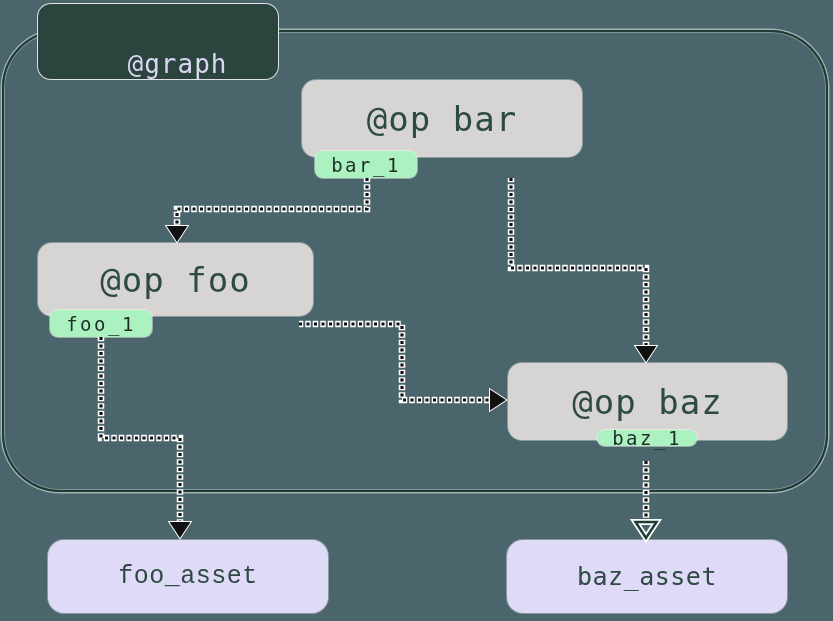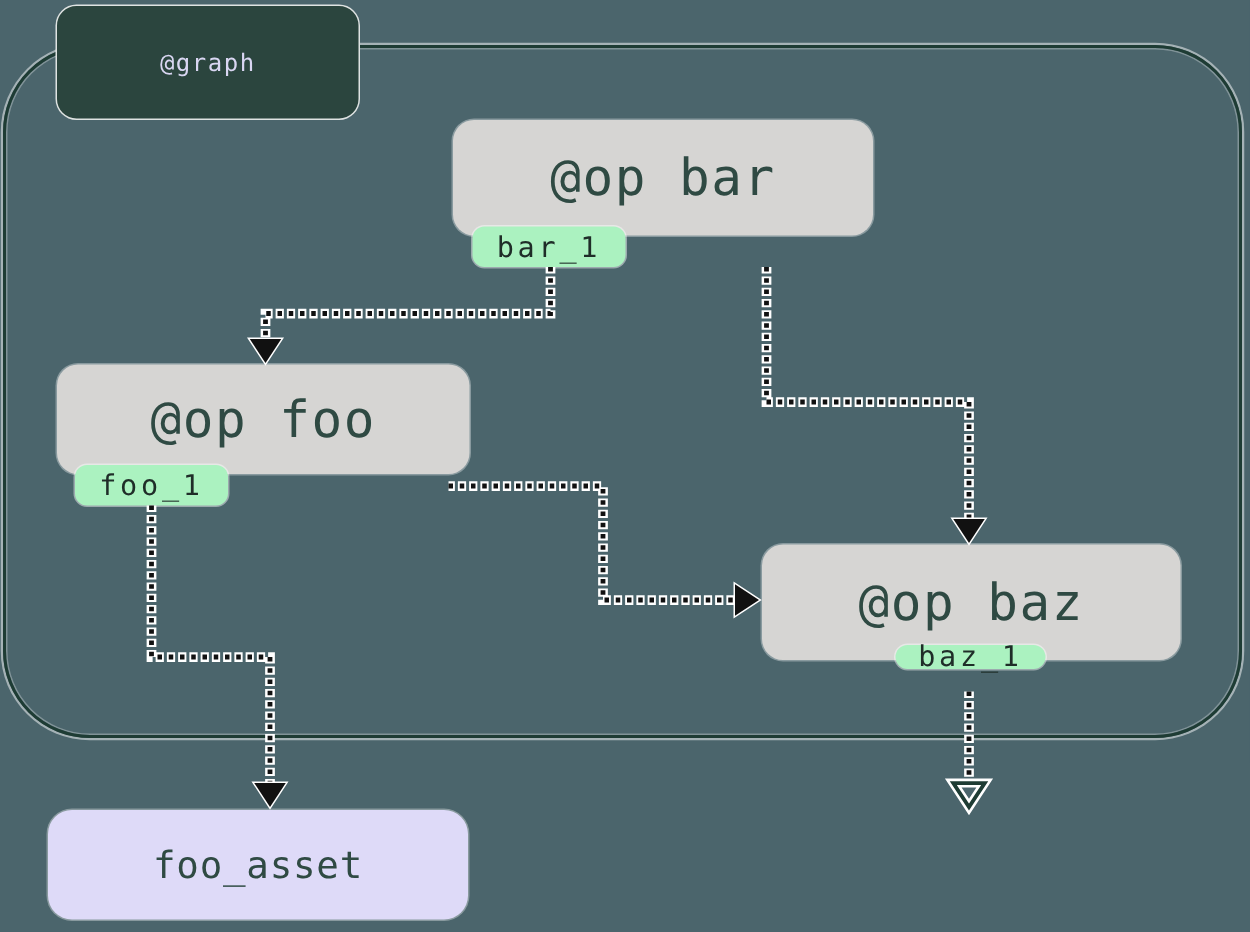--- a/index.html
+++ b/index.html
@@ -18,23 +18,23 @@
     border-radius: 58px;
     box-shadow: 0 0 0 1.5px rgba(255,255,255,0.50), inset 0 0 0 1px rgba(255,255,255,0.30);
   }
 
   
   .graph-label {
     position: absolute; left: 37px; top: 3px; width: 201px; height: 75px;
     background: var(--graph-fill, #2B453E);
     border: 1.5px solid rgba(255,255,255,0.85);
     border-radius: 14px;
-    display: flex; align-items: center; justify-content: center;
+    display: flex; align-items: flex-end; justify-content: center;
     color: var(--graph-text, #D9D6F2);
-    font-size: 16px; letter-spacing: 1px;
+    font-size: 26px; letter-spacing: 1px; padding-left: 39px;
   }
 
   
   .op {
     position: absolute;
     background: var(--op-fill, #D6D5D3);
     border-radius: 14px;
     box-shadow: 0 0 0 1px rgba(255,255,255,0.35);
     color: var(--op-text, #2F4A43);
   }
@@ -67,21 +67,21 @@
   
   .asset {
     position: absolute; top: 540px; width: 280px; height: 73px;
     background: var(--asset-fill, #DEDAF8);
     border-radius: 16px;
     box-shadow: 0 0 0 1px rgba(255,255,255,0.35);
     color: var(--asset-text, #2F4A43);
     display: flex; align-items: center; justify-content: center;
     font-size: 25px; letter-spacing: 0.5px;
   }
-  .asset-foo { left: 32px; }
+  .asset-foo { left: 48px; font-family: Liberation Mono, monospace; }
   .asset-baz { left: 507px; }
 
   
   svg.edges {
     position: absolute; left: 0; top: 0; width: 833px; height: 621px;
     pointer-events: none;
   }
   svg.edges .halo   { fill: none; stroke: var(--arrow-halo, #FFFFFF); stroke-width: 6.5;
                       stroke-dasharray: 5.5 2; stroke-dashoffset: 1.25; }
   svg.edges .dots   { fill: none; stroke: var(--arrow, #111111); stroke-width: 3.2;
@@ -112,20 +112,23 @@
   </div>
 
   <div class="op op-baz">
     <div class="op-label">@op baz</div>
     <div class="tag tag-baz-1">baz_1</div>
   </div>
 
   <div class="asset asset-foo">
     <span>foo_asset</span>
   </div>
+  <div class="asset asset-baz">
+    <span>baz_asset</span>
+  </div>
 
   <svg class="edges" viewBox="0 0 833 621">
 
     <g>
       <path class="halo" d="M367 178 V209 H177 V226"></path>
       <path class="dots" d="M367 178 V209 H177 V226"></path>
       <polygon class="head" points="166.5,226 187.5,226 177,242"></polygon>
     </g>
 
     <g>

